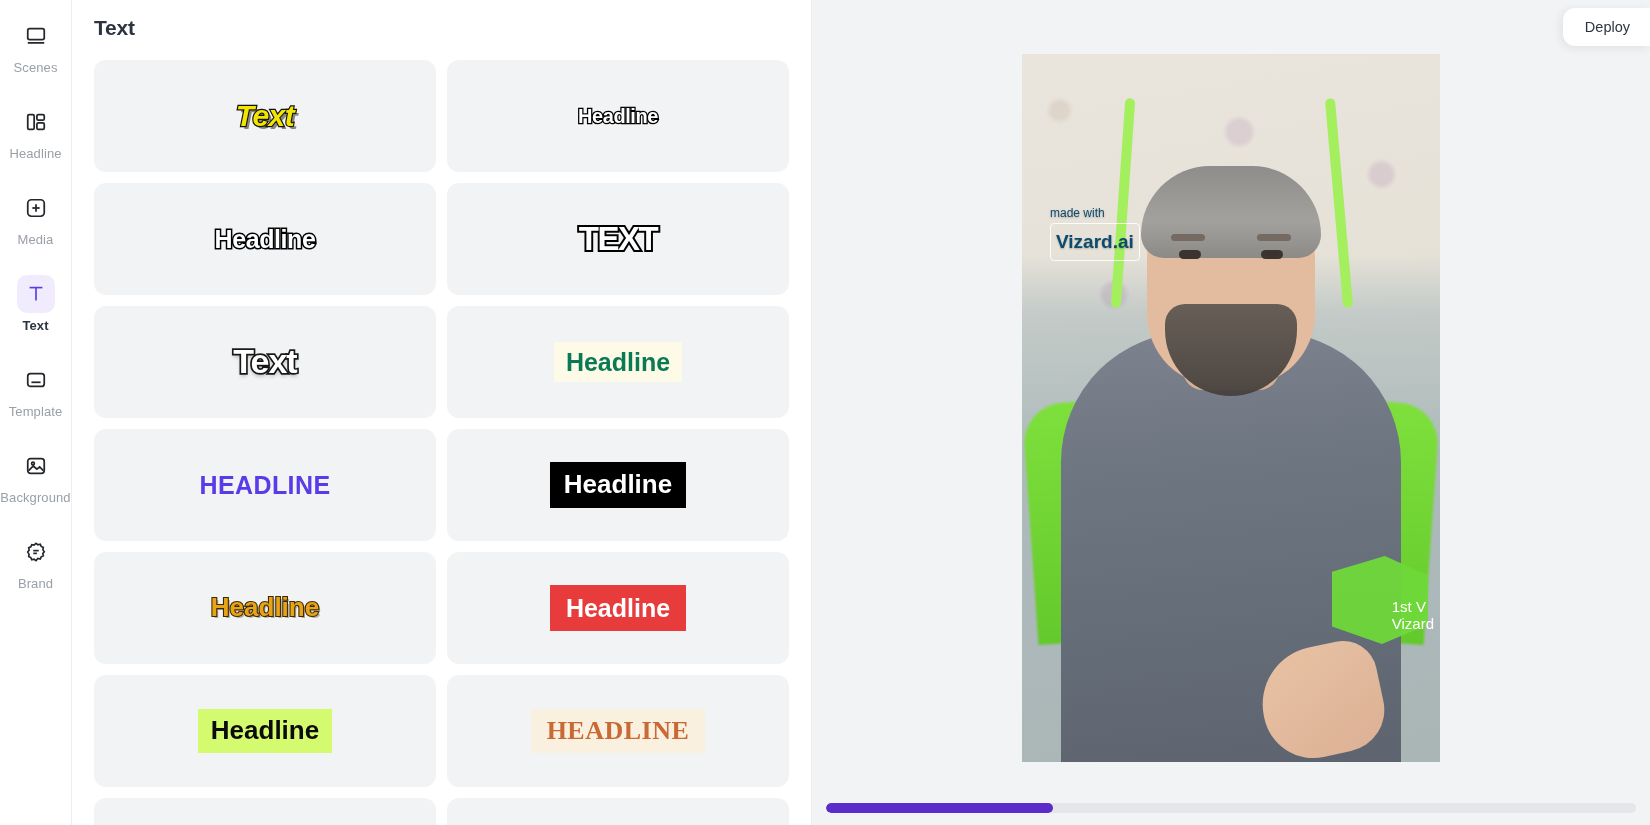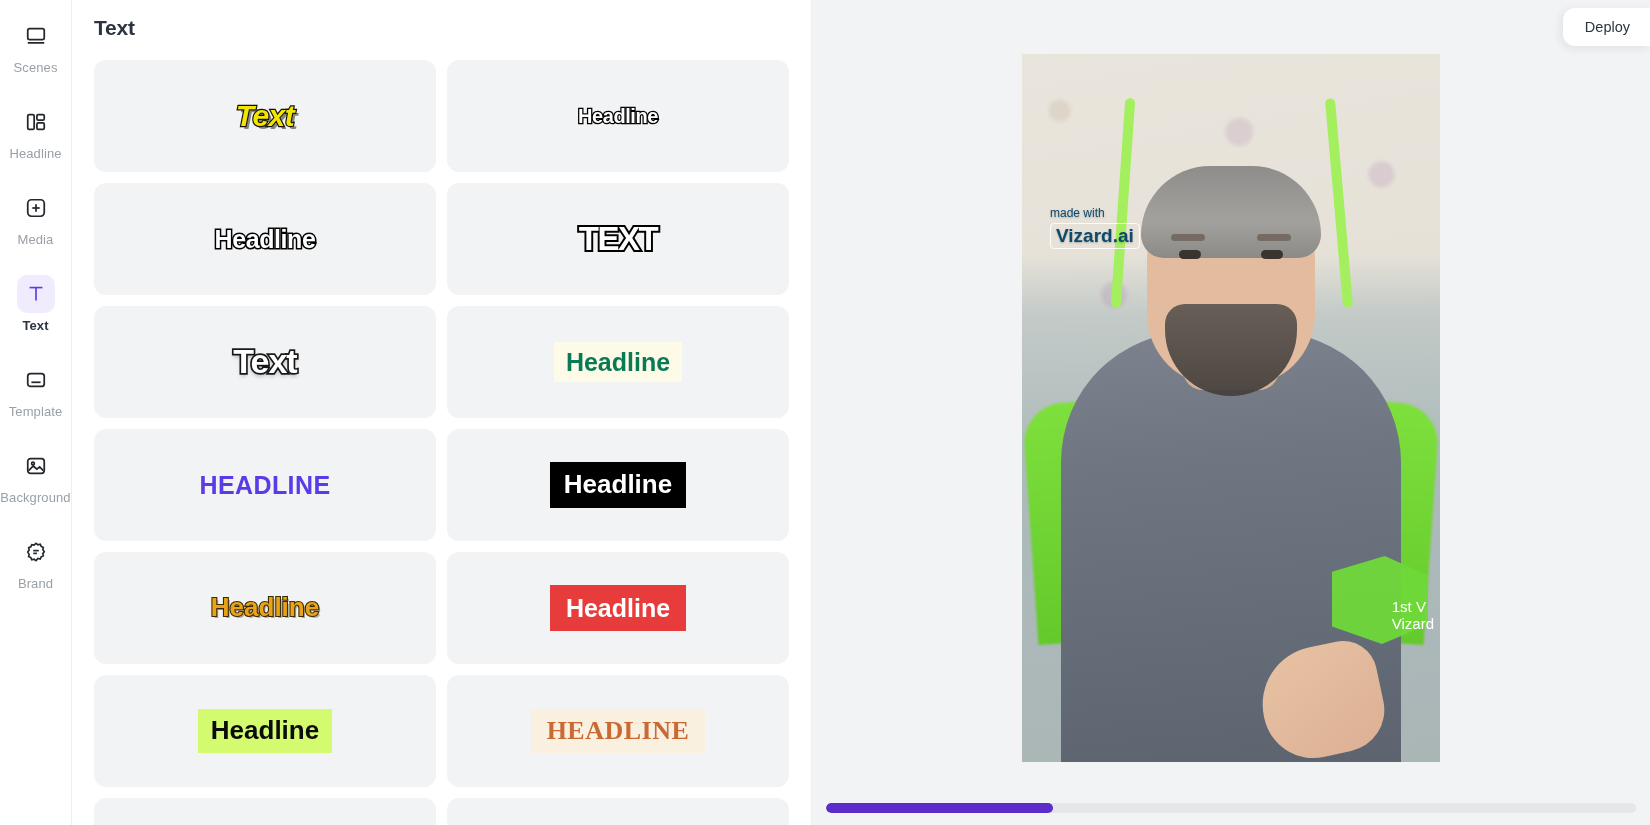--- a/index.html
+++ b/index.html
@@ -179,21 +179,21 @@
   .watermark {
     position: absolute; left: 28px; top: 152px;
     color: #0c4a6e; font-size: 12px; line-height: 1.25;
     text-shadow: 0 1px 2px rgba(0,0,0,.25);
   }
   .watermark .wm-brand {
     display: inline-block;
     font-size: 19px; font-weight: 600;
     border: 1.5px solid rgba(255,255,255,.9);
     border-radius: 4px;
-    padding: 0 5px; margin-top: 2px;
+    padding: 6px 5px; margin-top: 2px;
   }
 
   
   .progress-row {
     position: absolute; left: 0; right: 0; bottom: 12px;
     padding: 0 14px;
     display: flex; align-items: center;
   }
   .progress-track {
     width: 100%; height: 10px;

